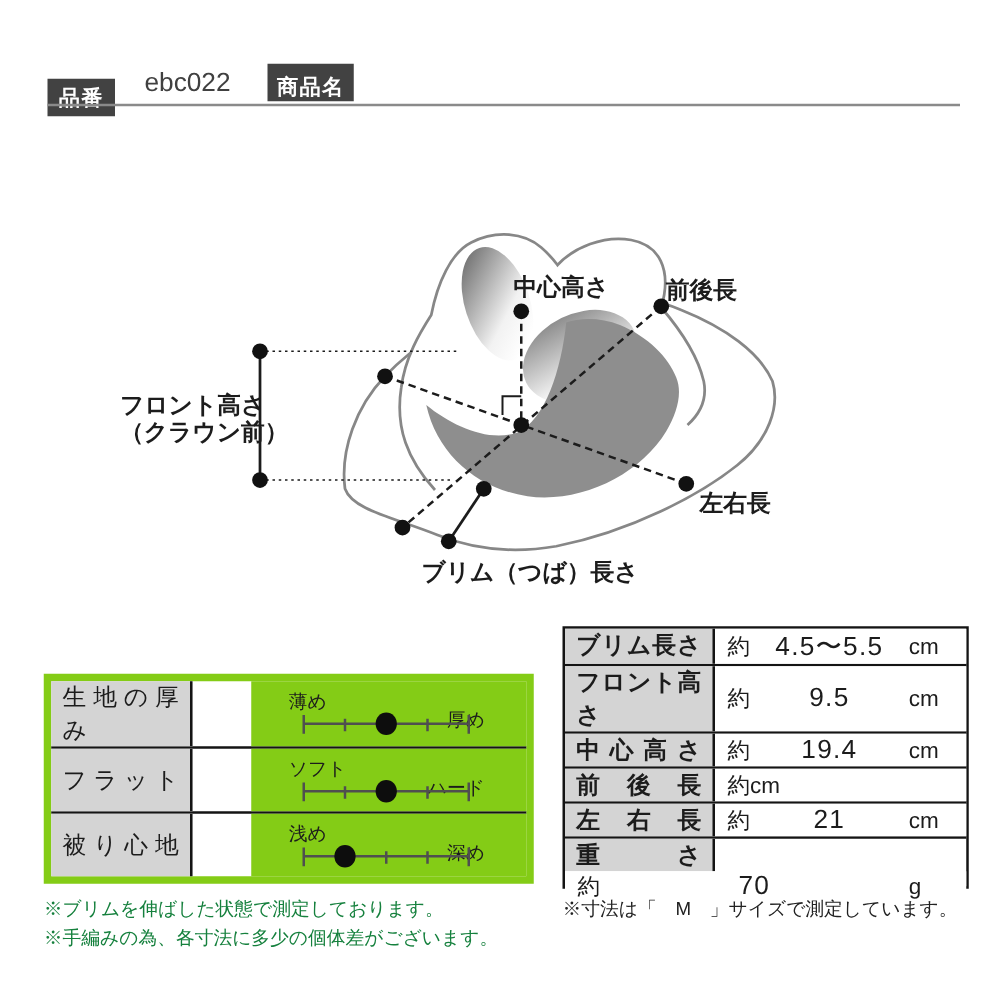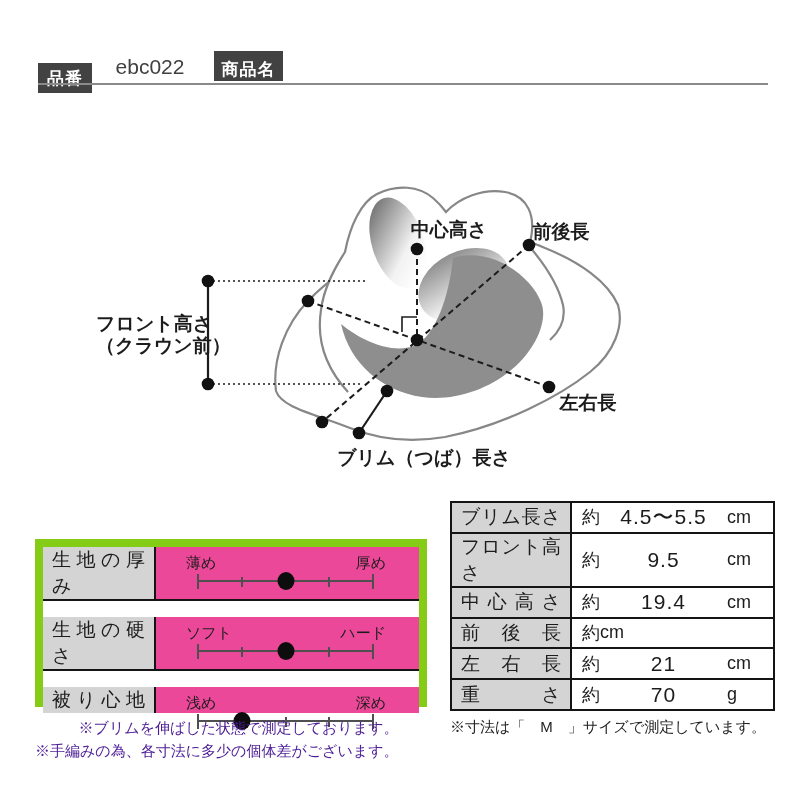--- a/index.html
+++ b/index.html
@@ -23,55 +23,55 @@
   #specs { position:absolute; left:48px; top:102px; font-size:18px; font-weight:500;
            line-height:31px; color:#222; }
 
   
   #hat-svg { position:absolute; left:0; top:0; width:800px; height:800px; }
   #hat-svg text { font-family:"Liberation Sans", sans-serif; font-size:19px;
                   font-weight:700; fill:#1c1c1c; }
 
   
   #ratings { position:absolute; left:35px; top:539px; width:392px; height:168px;
-             border:8px solid #84cc16; display:flex; flex-direction:column;gap:16px; }
+             border:6px solid #84cc16; display:flex; flex-direction:column; }
   .r-row { flex:1; display:flex; border-bottom:2px solid #141414; }
   .r-row:last-child { border-bottom:none; }
   .r-label { width:113px; background:#d4d4d4; border-right:2px solid #141414;
              display:flex; align-items:center; font-size:19px; font-weight:500;
              padding:0 9px; }
   .r-label span { display:block; width:100%; text-align:justify; text-align-last:justify; }
-  .r-value { flex:1; position:relative; background:#ec4899; }
+  .r-value { flex:1; position:relative; background:#84cc16;margin-left:47px; }
   .r-min { position:absolute; left:30px;  top:7px; font-size:15px; font-weight:500; }
-  .r-max { position:absolute; right:33px; top:7px; font-size:15px; font-weight:500; }
+  .r-max { position:absolute; right:33px; top:22px; font-size:15px; font-weight:500; }
   .r-track { position:absolute; left:42px; right:46px; top:33px; height:0;
              border-top:2px solid #4f4f4f; }
   .tick { position:absolute; width:2px; background:#4f4f4f; transform:translateX(-50%); }
   .tick.end { height:15px; top:-8px; }
   .tick.mid { height:10px; top:-5px; }
   .r-dot { position:absolute; top:-1px; width:17px; height:18px; background:#0d0d0d;
            border-radius:50%; transform:translate(-50%,-50%); }
 
   
   #dims { position:absolute; left:450px; top:501px; width:325px; height:210px;
           border:2px solid #141414; display:flex; flex-direction:column; }
   .d-row { flex:1; display:flex; border-bottom:2px solid #141414; }
-  .d-row:last-child { border-bottom:none; }
+  .d-row:last-child { border-bottom:none;flex-direction:column; }
   .d-label { width:120px; background:#d4d4d4; border-right:2px solid #141414;
-             display:flex; align-items:center; font-size:19px; font-weight:400;
+             display:flex; font-size:19px; font-weight:700;
              padding:0 9px; }
   .d-label span { display:block; width:100%; text-align:justify; text-align-last:justify; }
   .d-value { flex:1; display:flex; align-items:center; background:#fff; padding-left:10px; }
   .d-approx { font-size:18px; font-weight:500; }
   .d-num { flex:1; text-align:center; font-size:21px; font-weight:500; letter-spacing:1px; }
   .d-unit { width:46px; font-size:18px; font-weight:500; }
 
   
   #fn-left  { position:absolute; left:35px;  top:716px; font-size:15px; font-weight:500;
-              line-height:23px; color:#4c1d95;text-align:right; }
+              line-height:23px; color:#15803d; }
   #fn-right { position:absolute; left:450px; top:718px; font-size:15px; font-weight:500;
               color:#222; }
 </style>
 </head>
 <body>
 
 <div id="page">
 
   <div class="hdr-box" id="box-part">
     <span>品番</span>
@@ -165,21 +165,21 @@
           <i class="tick mid" style="left:25%"></i>
           <i class="tick mid" style="left:50%"></i>
           <i class="tick mid" style="left:75%"></i>
           <i class="tick end" style="left:100%"></i>
           <span class="r-dot" style="left: 50%;"></span>
         </div>
       </div>
     </div>
     <div class="r-row">
       <div class="r-label">
-        <span>生地の硬さ</span>
+        <span>フラット</span>
       </div>
       <div class="r-value">
         <span class="r-min">ソフト</span>
         <span class="r-max">ハード</span>
         <div class="r-track">
           <i class="tick end" style="left:0%"></i>
           <i class="tick mid" style="left:25%"></i>
           <i class="tick mid" style="left:50%"></i>
           <i class="tick mid" style="left:75%"></i>
           <i class="tick end" style="left:100%"></i>

